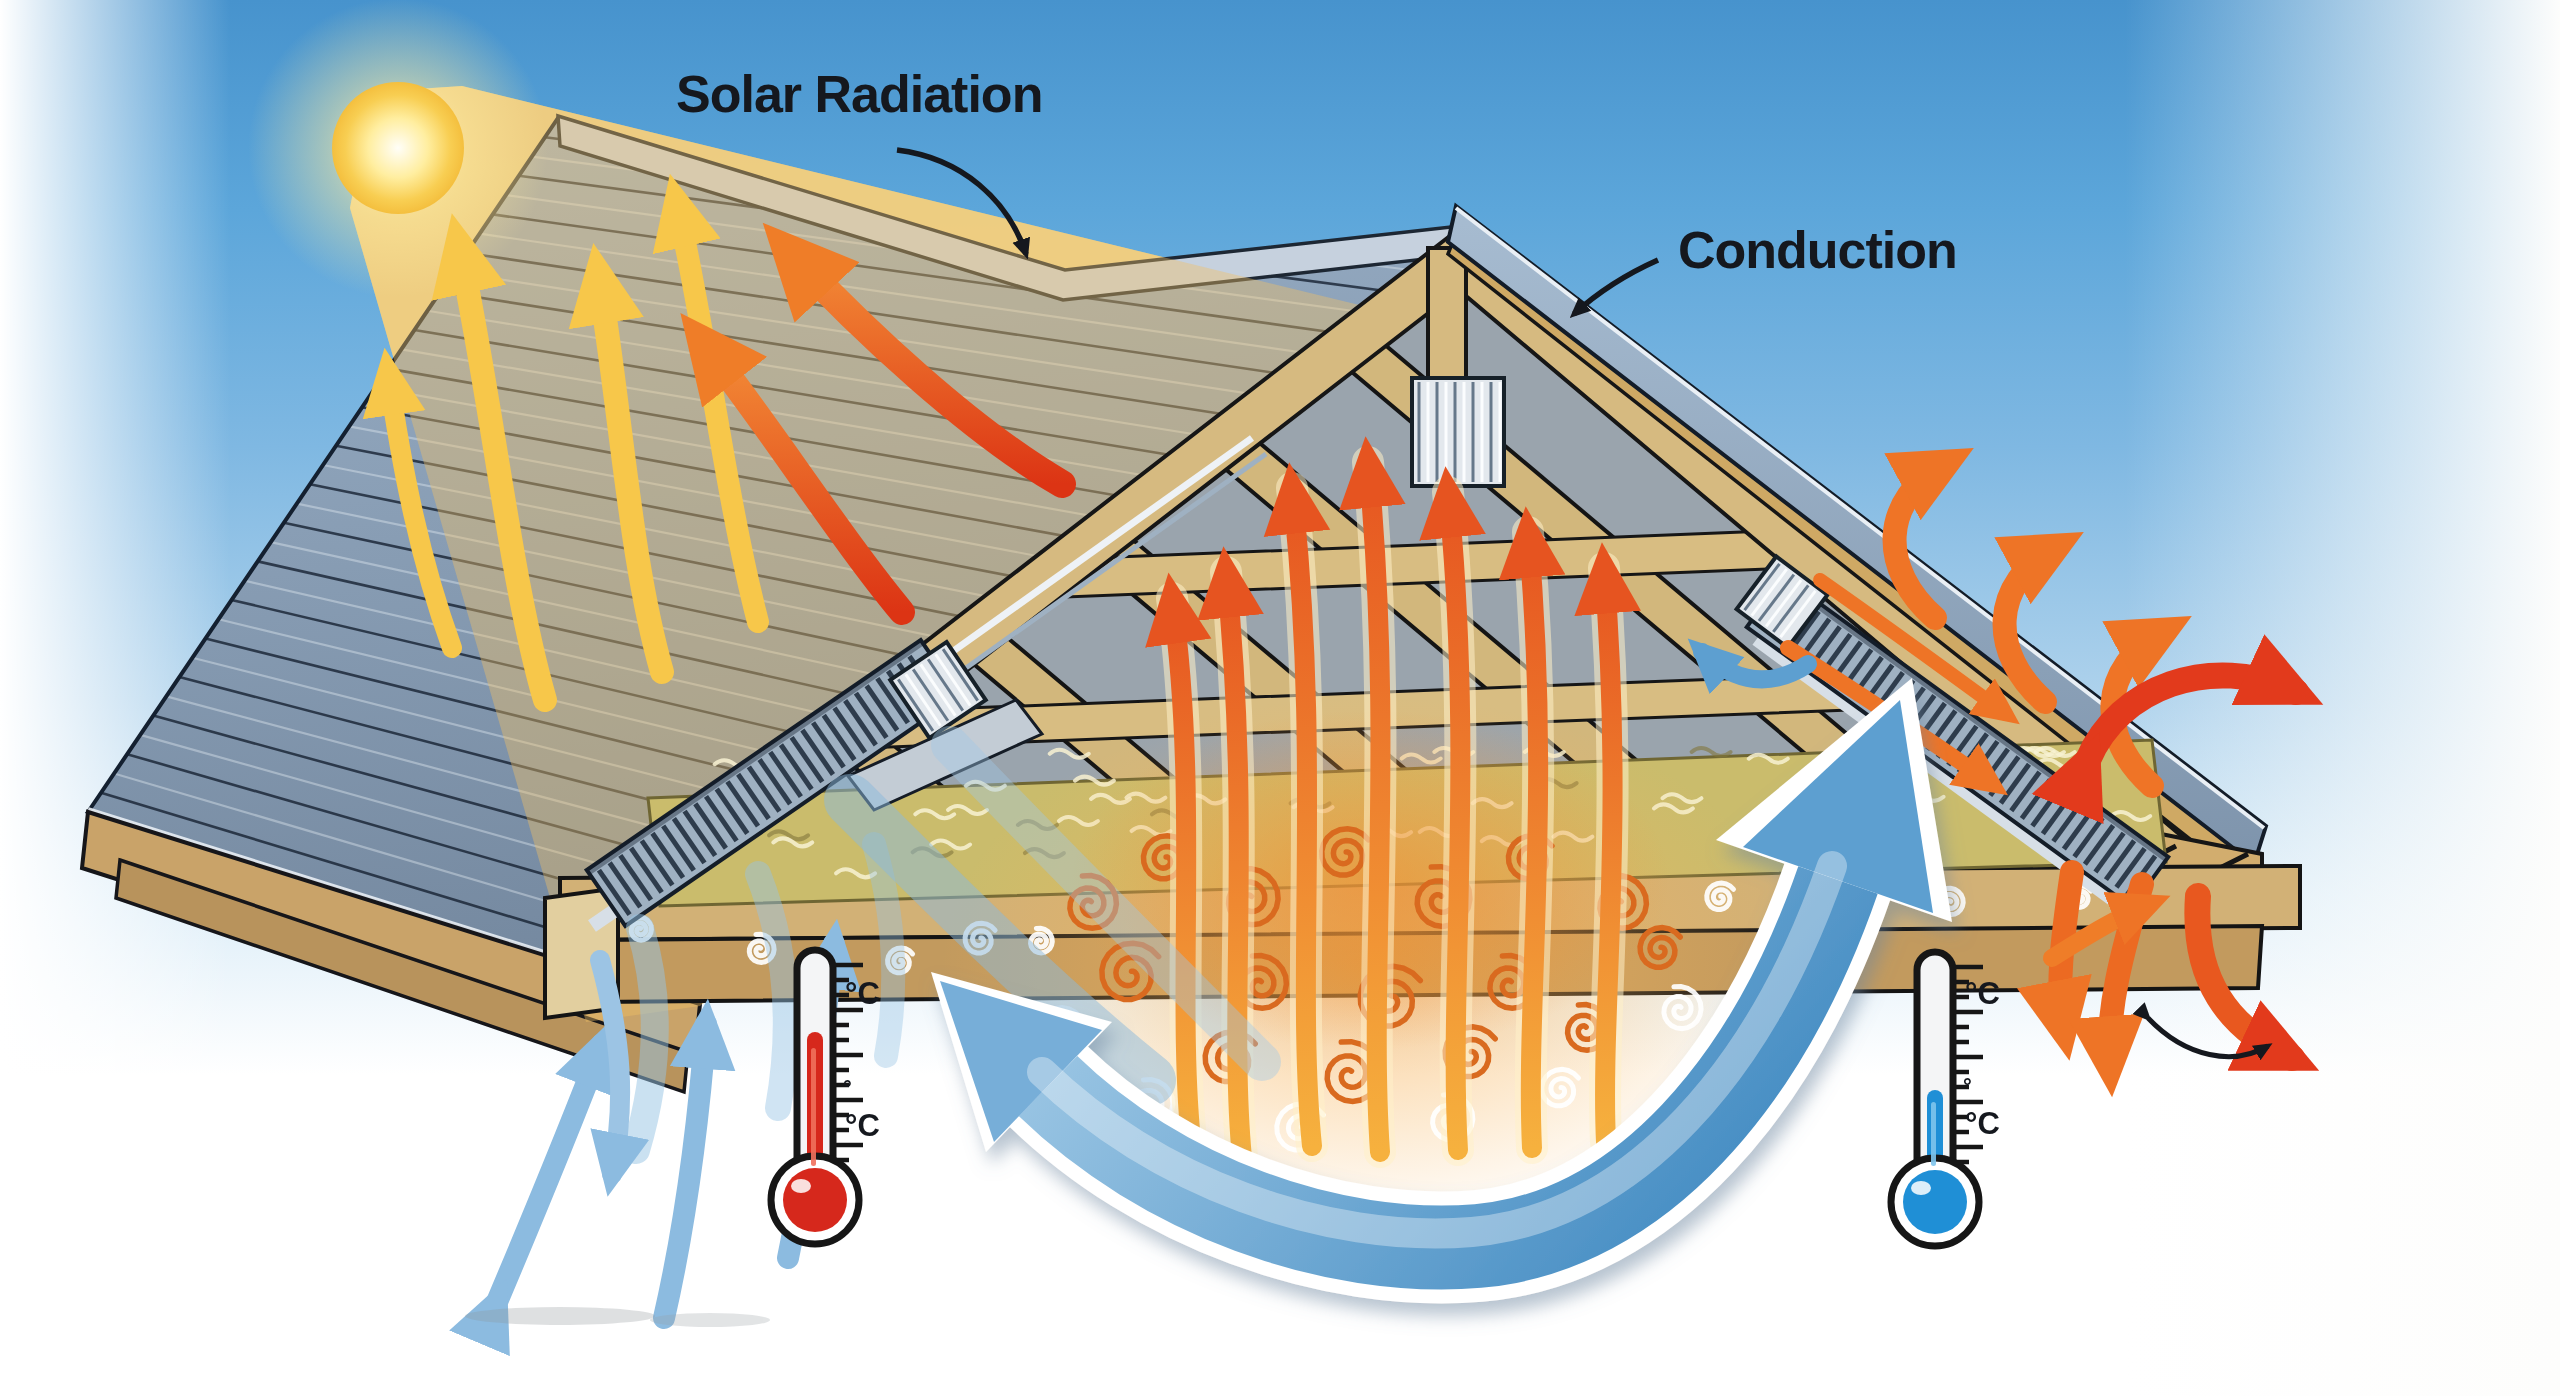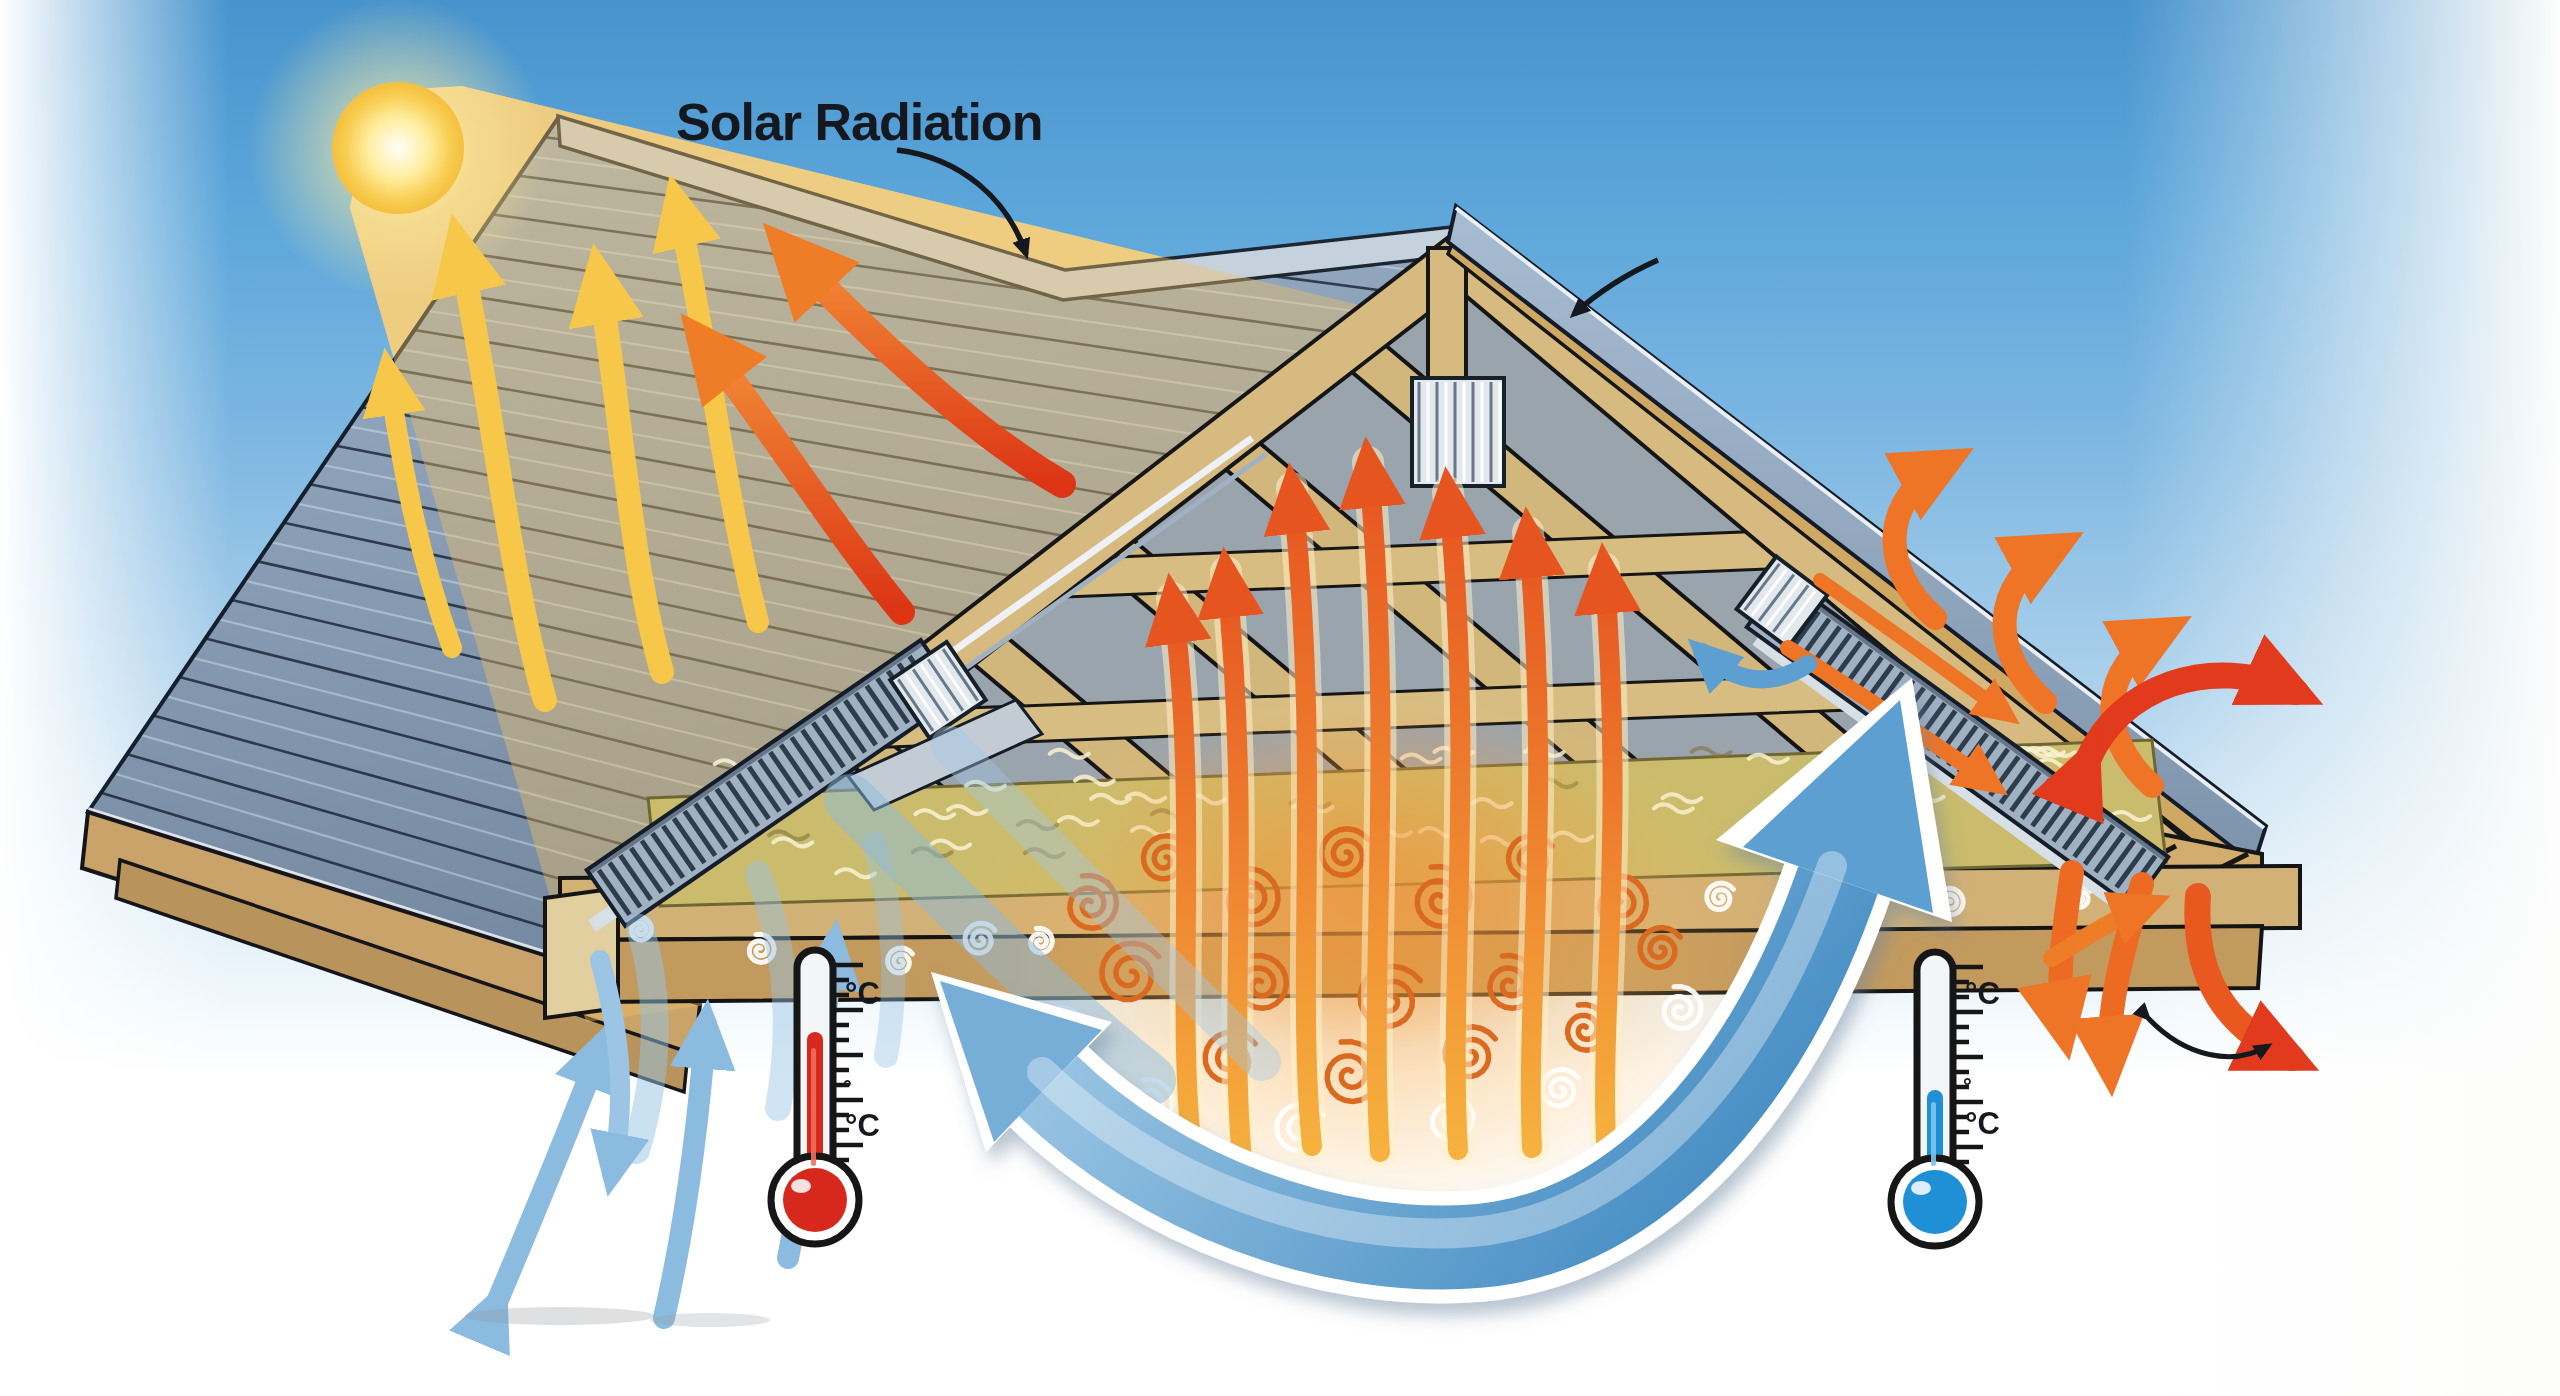--- a/index.html
+++ b/index.html
@@ -5,21 +5,21 @@
   html,body{margin:0;padding:0;background:#fff;}
   .stage{position:relative;width:2560px;height:1396px;overflow:hidden;
     font-family:"Liberation Sans", sans-serif;
     background:
       linear-gradient(to right, #ffffff, rgba(255,255,255,0) 9%),
       linear-gradient(to left, #fdfdfc, rgba(255,255,255,0) 17%),
       linear-gradient(to bottom, #4793cd 0%, #5ca6da 15%, #7fb8e2 32%, #aed2ec 50%, #dcedf8 64%, #ffffff 77%, #ffffff 100%);
   }
   svg{position:absolute;left:0;top:0;}
   .lbl{position:absolute;font-weight:bold;font-size:52px;letter-spacing:-1px;color:var(--pal-label_text,#15181e);white-space:nowrap;}
-  #lbl-solar{left:676px;top:92px;}
+  #lbl-solar{left:676px;top:64px;}
   #lbl-cond{left:1678px;top:220px;}
   .unit{font-weight:bold;font-size:31px;fill:#15181e;}
   .unit-sm{font-weight:bold;font-size:22px;fill:#15181e;}
 </style>
 </head>
 <body>
 
 <div class="stage">
 
 <svg id="scene" width="2560" height="1396" viewBox="0 0 2560 1396">
@@ -525,14 +525,15 @@
   <text class="unit" x="1965" y="1134">°C</text>
 </g>
 
 <g>
   <path d="M 897 150 C 962 158, 1008 200, 1026 254" stroke="#15181e" stroke-width="5.5" fill="none" marker-end="url(#mBlackSm)"></path>
   <path d="M 1658 260 C 1622 276, 1596 294, 1574 314" stroke="#15181e" stroke-width="5.5" fill="none" marker-end="url(#mBlackSm)"></path>
 </g>
 </svg>
 
 <div class="lbl" id="lbl-solar">Solar Radiation</div>
+<div class="lbl" id="lbl-cond">Conduction</div>
 
 </div>
 
 </body></html>

